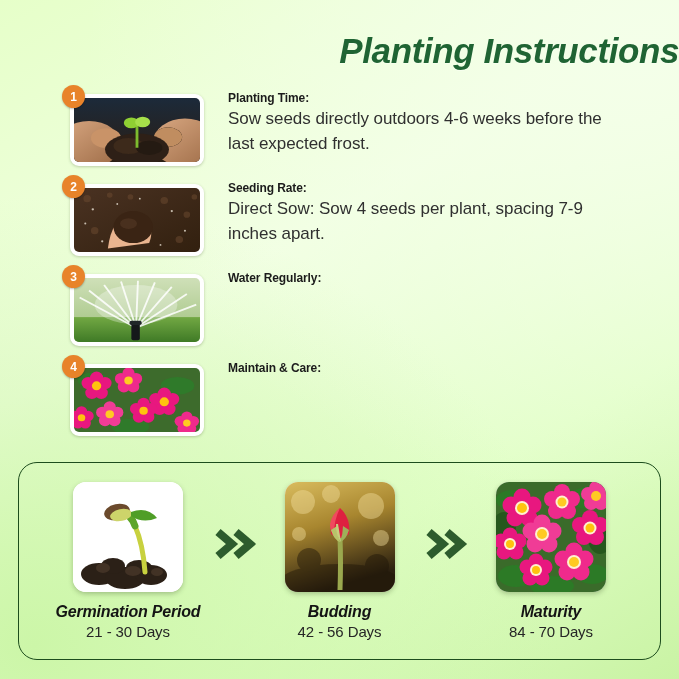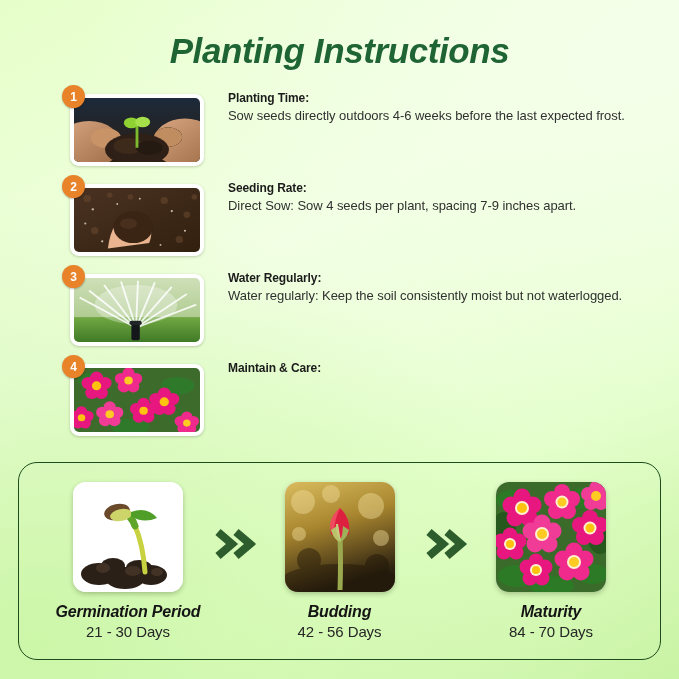--- a/index.html
+++ b/index.html
@@ -13,21 +13,21 @@
     background:
       radial-gradient(ellipse 150% 120% at 95% 8%, #f4ffe9 0%, rgba(244,255,233,0) 55%),
       radial-gradient(ellipse 130% 110% at 5% 95%, #ccf6a8 0%, rgba(204,246,168,0) 60%),
       linear-gradient(150deg, #e6ffc9 0%, #f1ffe2 38%, #e2ffc8 70%, #c9f3a4 100%);
     overflow:hidden;
     position:relative;
   }
 
   
   .page-title {
-    text-align:center;
+    text-align:right;
     color:#1f6433;
     font-size:35px;
     font-weight:bold;
     font-style:italic;
     letter-spacing:-0.4px;
     padding-top:33px;
     line-height:1;
     text-shadow:0 1px 0 rgba(255,255,255,.35);
   }
 
@@ -87,21 +87,21 @@
     flex:1 1 auto;
   }
   .step-title {
     font-size:12px;
     font-weight:bold;
     color:#1b1b1b;
     letter-spacing:-0.1px;
     line-height:1.45;
   }
   .step-desc {
-    font-size:13px;
+    font-size:17px;
     color:#303030;
     line-height:1.42;
     max-width:400px;
     letter-spacing:-0.05px;
   }
 
   
   .timeline {
     position:absolute;
     left:18px;
@@ -274,21 +274,20 @@
               <path d="M66 56 L130 30"></path>
           </g>
           <ellipse cx="66" cy="30" rx="44" ry="22" fill="#ffffff" opacity=".3"></ellipse>
           <rect x="61" y="50" width="9" height="20" rx="2" fill="#15181a"></rect>
           <rect x="59" y="48" width="13" height="5" rx="2" fill="#202628"></rect>
         </svg>
       </div>
     </div>
     <div class="step-text">
       <div class="step-title">Water Regularly:</div>
-      <div class="step-desc">Water regularly: Keep the soil consistently moist but not waterlogged.</div>
     </div>
   </div>
 
   <div class="step">
     <div class="thumb-wrap">
       <div class="badge">4</div>
       <div class="thumb">
         <svg viewBox="0 0 134 72" preserveAspectRatio="none">
           <rect width="134" height="72" fill="#3d6b2c"></rect>
           <g fill="#2f7a2a">

